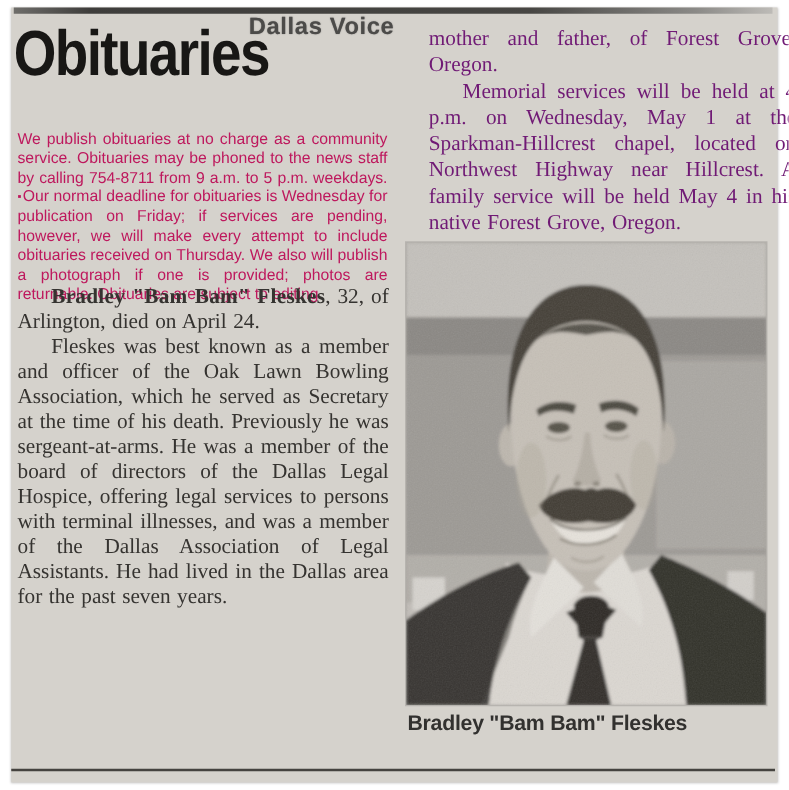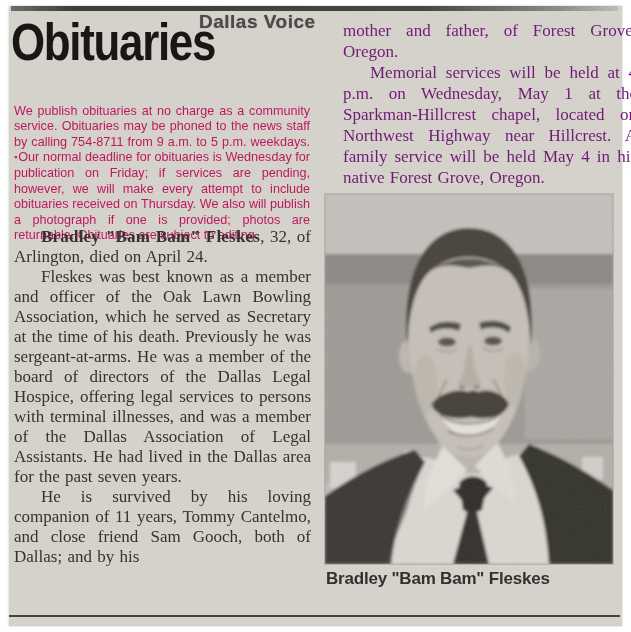--- a/index.html
+++ b/index.html
@@ -71,21 +71,20 @@
 
     <div class="masthead">Dallas Voice</div>
 
     <h1 class="headline" style="margin:0;">Obituaries</h1>
 
     <p class="notice"><span>We publish obituaries at no charge as a community service. Obituaries may be phoned to the news staff by calling 754-8711 from 9 a.m. to 5 p.m. weekdays. </span><span class="sq">▪</span><span>Our normal deadline for obituaries is Wednesday for publication on Friday; if services are pending, however, we will make every attempt to include obituaries received on Thursday. We also will publish a photograph if one is provided; photos are returnable. Obituaries are subject to editing.</span></p>
 
     <div class="col-left">
       <p class="indent"><span class="lead">Bradley "Bam Bam" Fleskes</span><span>, 32, of Arlington, died on April 24.</span></p>
       <p class="indent">Fleskes was best known as a member and officer of the Oak Lawn Bowling Association, which he served as Secretary at the time of his death. Previously he was sergeant-at-arms. He was a member of the board of directors of the Dallas Legal Hospice, offering legal services to persons with terminal illnesses, and was a member of the Dallas Association of Legal Assistants. He had lived in the Dallas area for the past seven years.</p>
-      <p class="indent">He is survived by his loving companion of 11 years, Tommy Cantelmo, and close friend Sam Gooch, both of Dallas; and by his</p>
     </div>
 
     <div class="col-right">
       <p>mother and father, of Forest Grove, Oregon.</p>
       <p class="indent">Memorial services will be held at 4 p.m. on Wednesday, May 1 at the Sparkman-Hillcrest chapel, located on Northwest Highway near Hillcrest. A family service will be held May 4 in his native Forest Grove, Oregon.</p>
     </div>
 
     <div class="photo">
       <svg width="288" height="370" viewBox="0 0 288 370" xmlns="http://www.w3.org/2000/svg">
         <defs>

